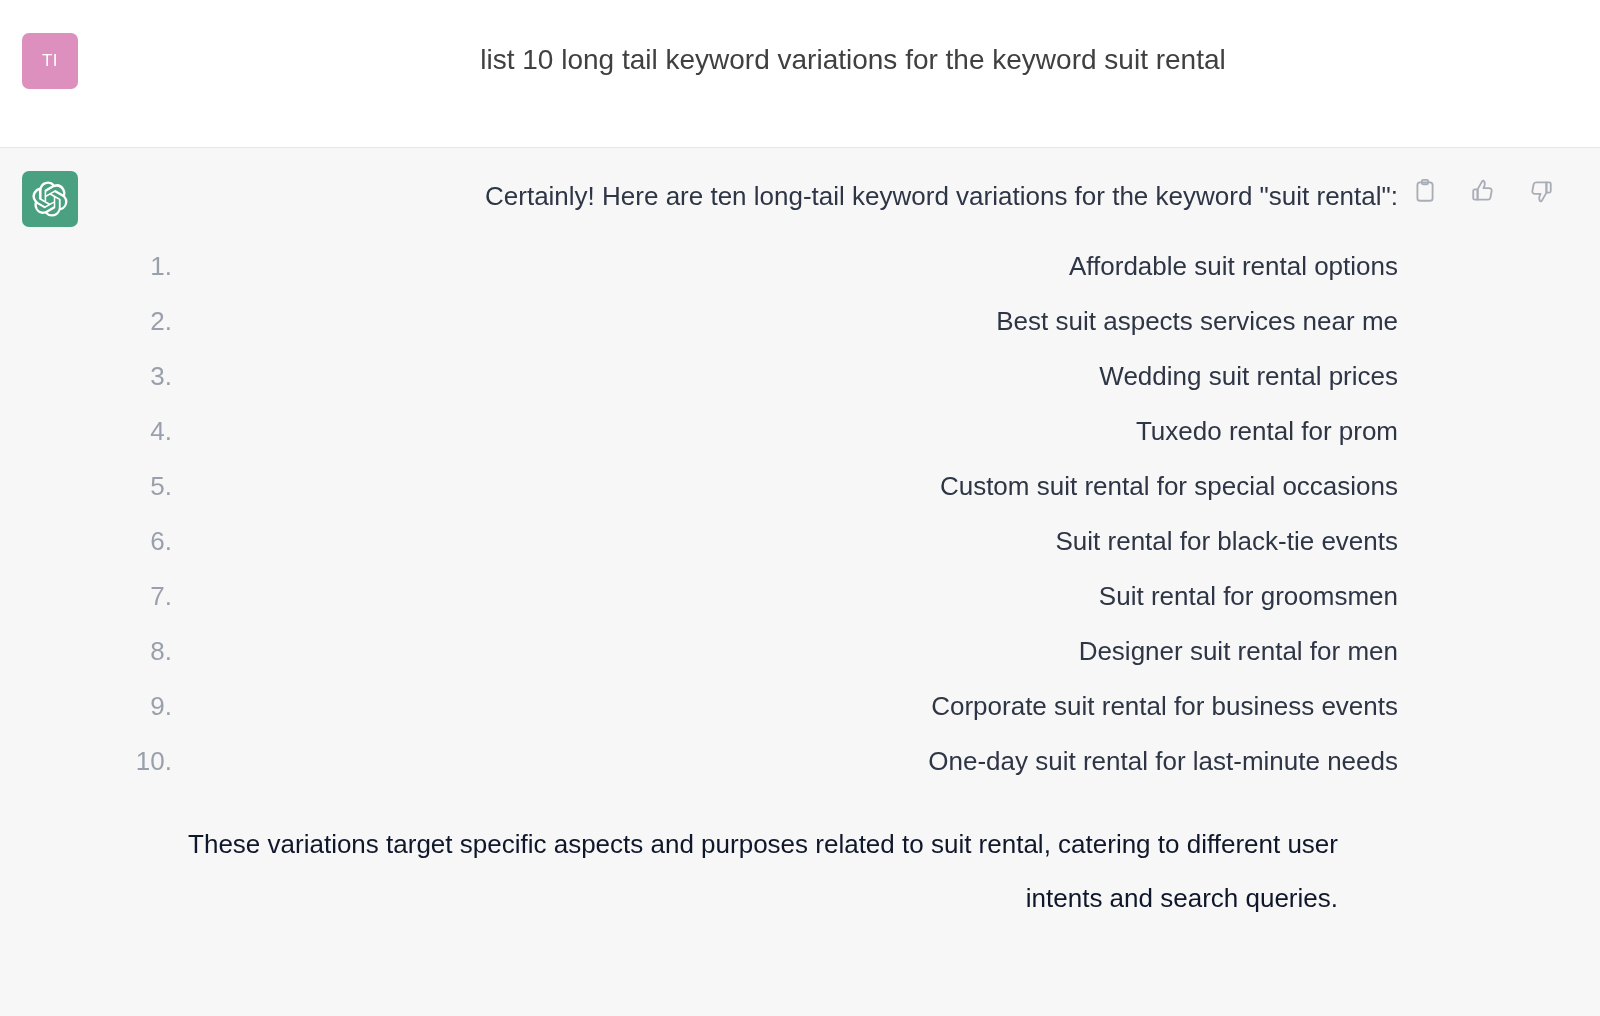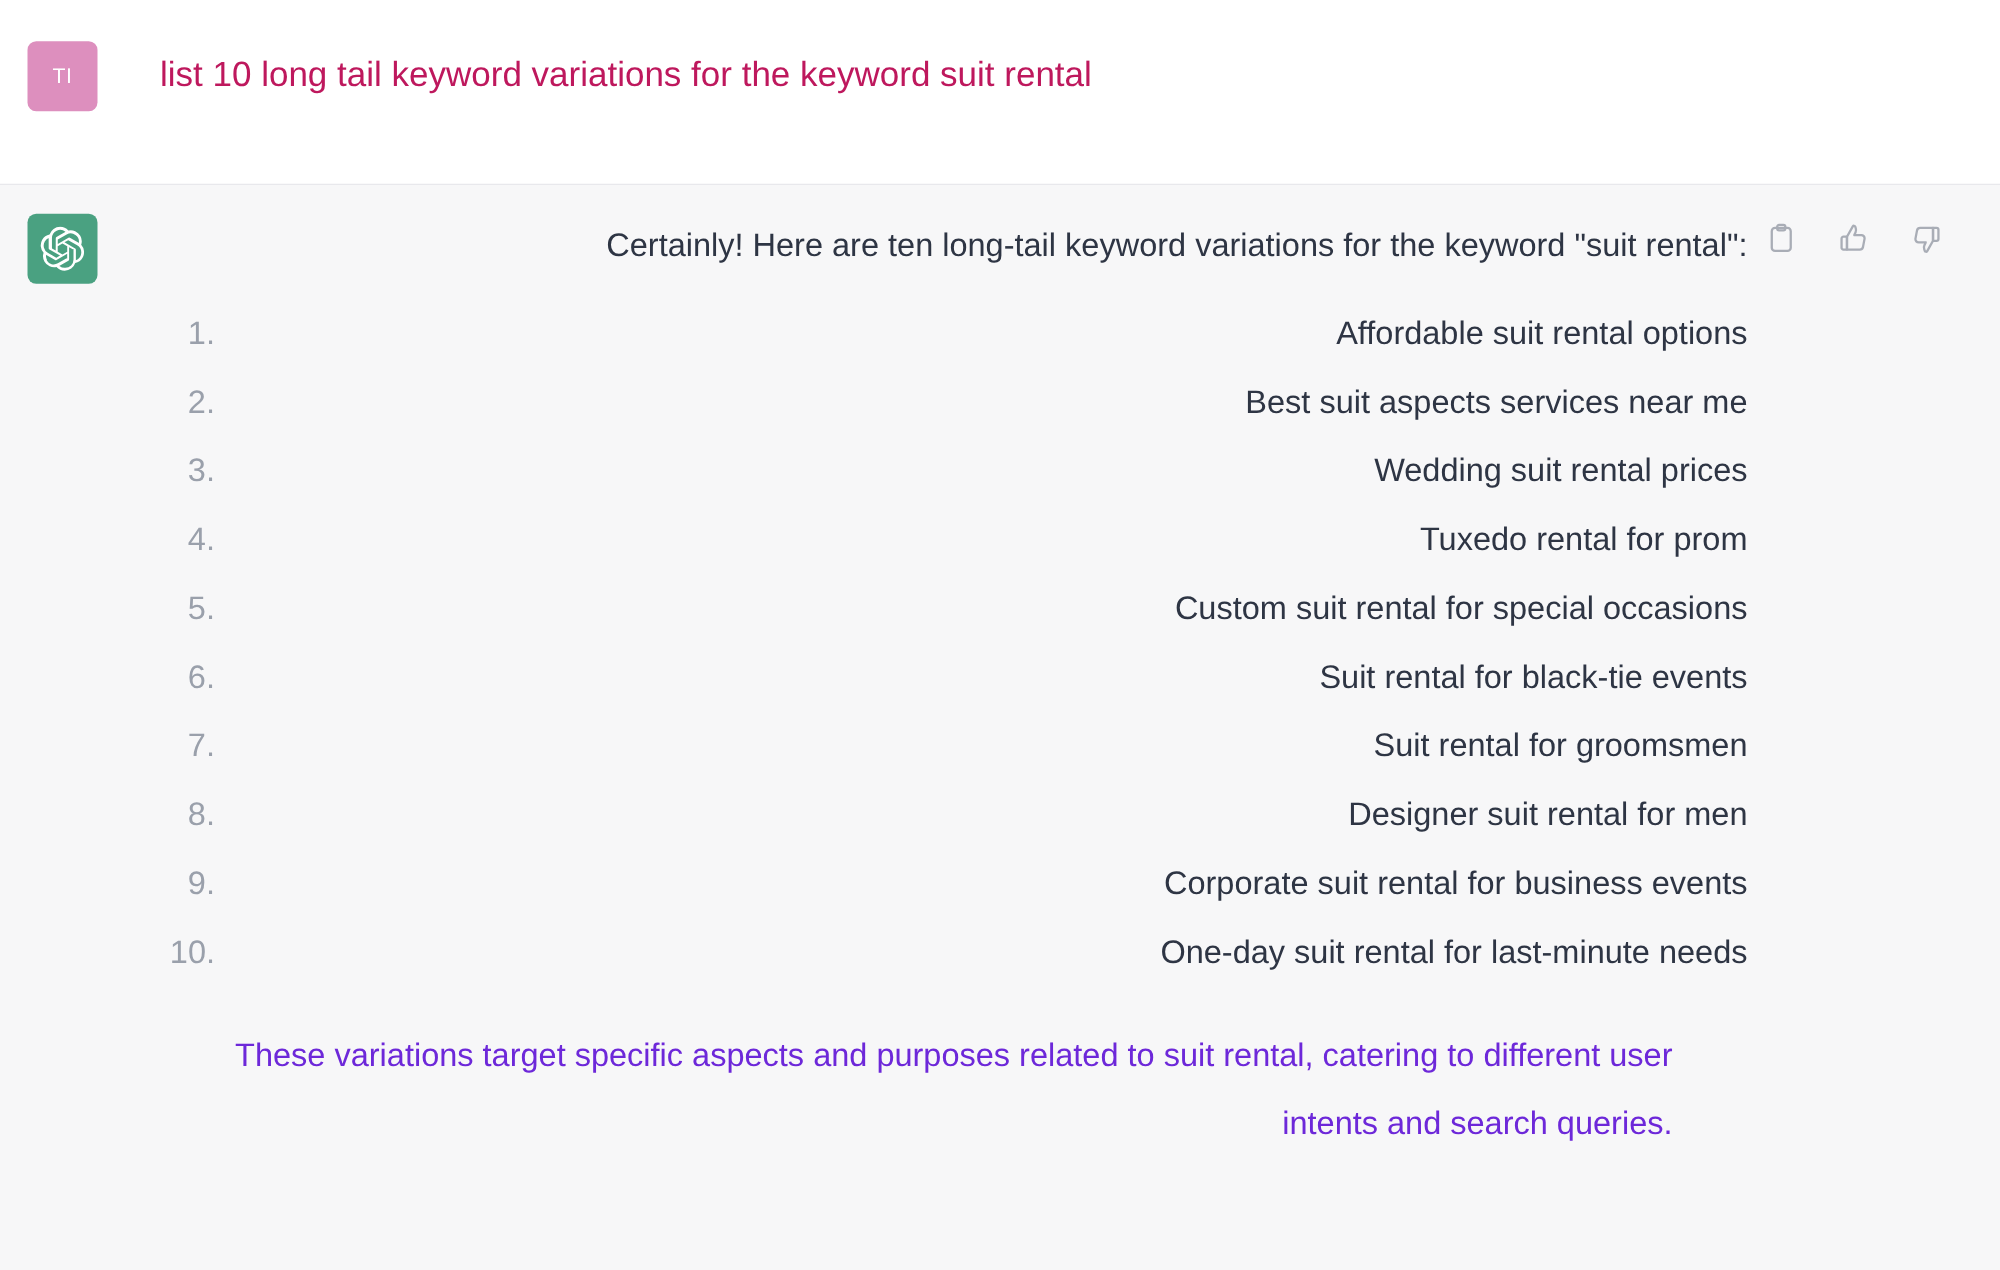--- a/index.html
+++ b/index.html
@@ -49,20 +49,21 @@
     min-width: 0;
     position: relative;
   }
 
   
   .turn-user {
     background: #ffffff;
     border-bottom: 1px solid #e8e8ec;
     height: 148px;
     align-items: flex-start;
+    text-align: center;
   }
   .turn-user .turn-inner {
     padding-top: 33px;
   }
 
   .avatar {
     width: 56px;
     height: 56px;
     border-radius: 7px;
     display: flex;
@@ -82,21 +83,21 @@
   }
   .avatar-assistant svg {
     width: 36px;
     height: 36px;
     display: block;
   }
 
   .user-text {
     font-size: 28px;
     line-height: 36px;
-    color: #be185d;
+    color: #404040;
     padding-top: 9px;
     padding-left: 48px;
     font-weight: 400;
   }
 
   
   .turn-assistant {
     background: #f7f7f8;
     flex: 1 1 auto;
     align-items: flex-start;
@@ -142,21 +143,21 @@
     width: 44px;
     text-align: right;
     color: #9aa0ab;
     font-size: 26px;
     line-height: 31px;
   }
 
   .assistant-outro {
     font-size: 26px;
     line-height: 54px;
-    color: #6d28d9;
+    color: #0f172a;
     margin: 40px 0 0 0;
     max-width: 1210px;
   }
 
   
   .actions {
     position: absolute;
     top: 5px;
     right: 22px;
     display: flex;

